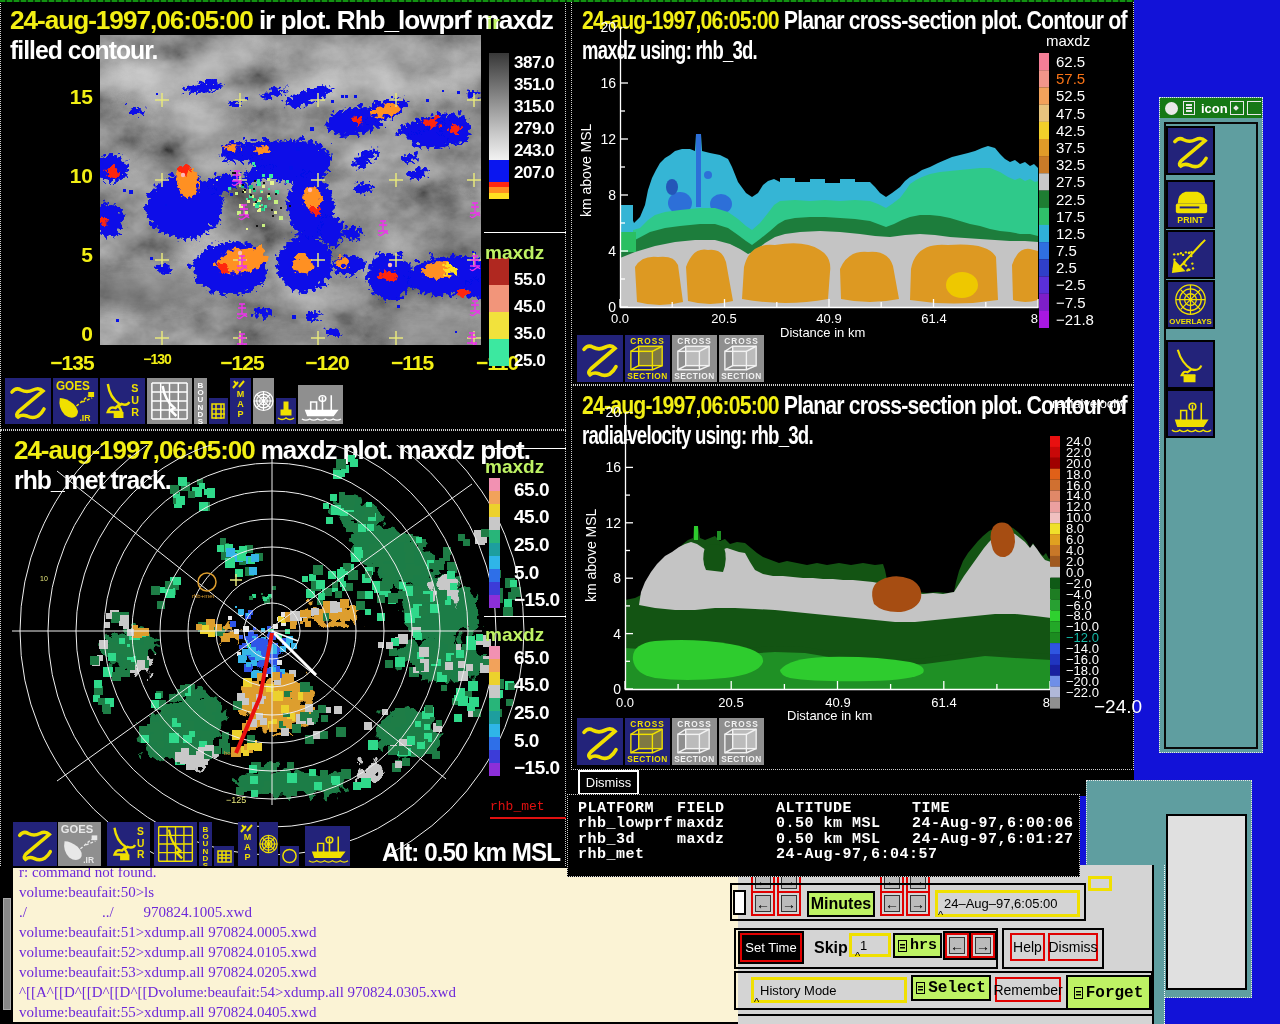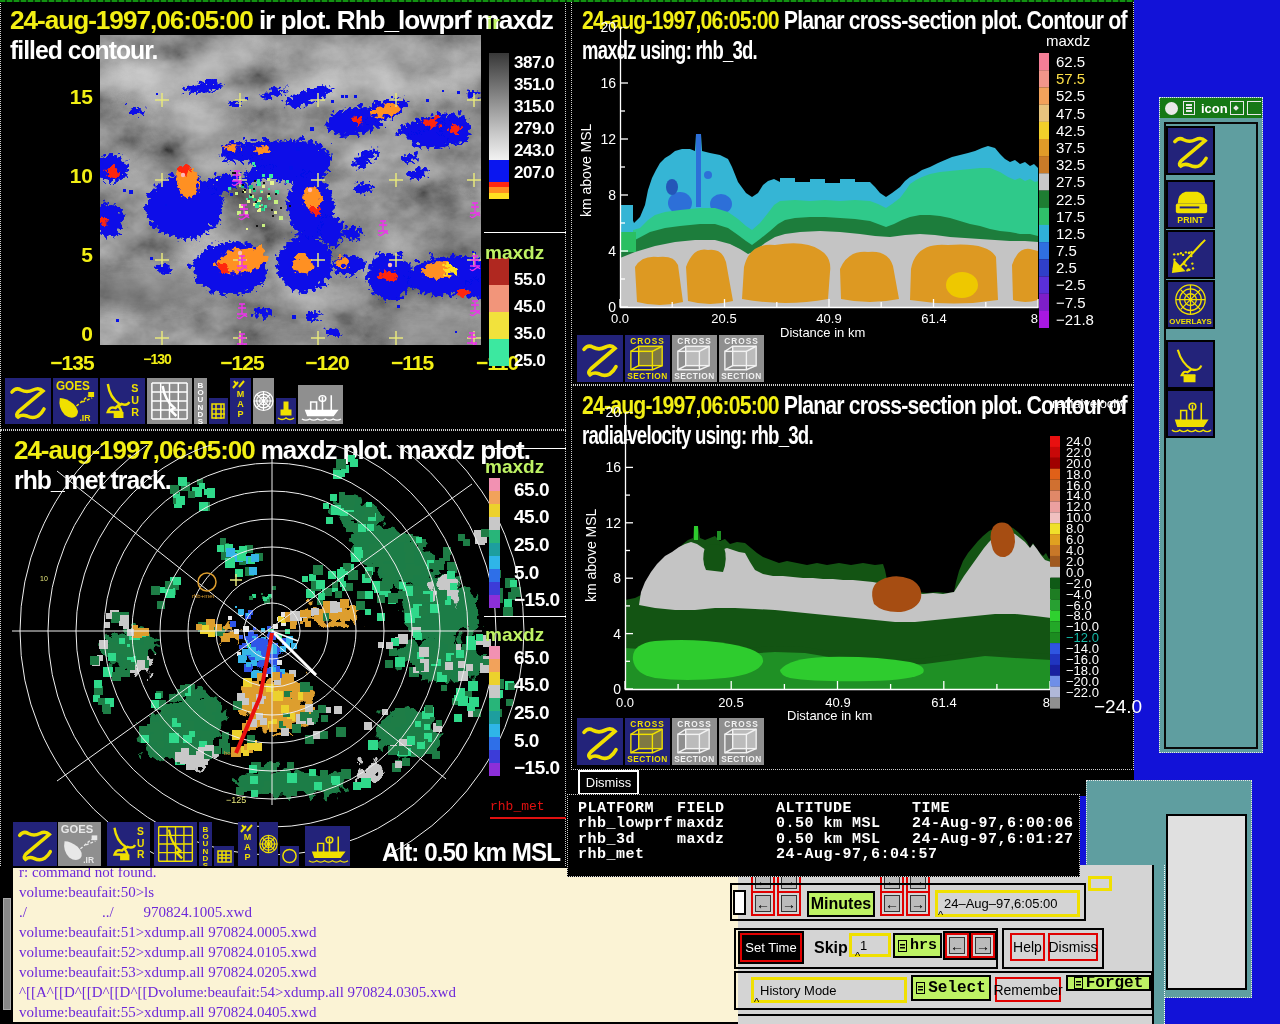--- a/index.html
+++ b/index.html
@@ -1208,21 +1208,21 @@
     <rect x="0" y="154.7" width="10" height="17.3" fill="#2fc06a"></rect>
     <rect x="0" y="171.9" width="10" height="17.3" fill="#2fb0d8"></rect>
     <rect x="0" y="189.1" width="10" height="17.3" fill="#2f6fe0"></rect>
     <rect x="0" y="206.3" width="10" height="17.3" fill="#2f3fc9"></rect>
     <rect x="0" y="223.5" width="10" height="17.3" fill="#5a2fd8"></rect>
     <rect x="0" y="240.7" width="10" height="17.3" fill="#7e1ec9"></rect>
     <rect x="0" y="257.9" width="10" height="17.3" fill="#a818e0"></rect>
   </svg>
 <div class="abs" style="left:1046px;top:32px;color:#fff;font-size:15px">maxdz</div>
 <div class="abs" style="left:1056px;top:53px;color:#fff;font-size:15px">62.5</div>
-<div class="abs" style="left:1056px;top:70px;color:#fde047;font-size:15px">57.5</div>
+<div class="abs" style="left:1056px;top:70px;color:#f97316;font-size:15px">57.5</div>
 <div class="abs" style="left:1056px;top:87px;color:#fff;font-size:15px">52.5</div>
 <div class="abs" style="left:1056px;top:105px;color:#fff;font-size:15px">47.5</div>
 <div class="abs" style="left:1056px;top:122px;color:#fff;font-size:15px">42.5</div>
 <div class="abs" style="left:1056px;top:139px;color:#fff;font-size:15px">37.5</div>
 <div class="abs" style="left:1056px;top:156px;color:#fff;font-size:15px">32.5</div>
 <div class="abs" style="left:1056px;top:173px;color:#fff;font-size:15px">27.5</div>
 <div class="abs" style="left:1056px;top:191px;color:#fff;font-size:15px">22.5</div>
 <div class="abs" style="left:1056px;top:208px;color:#fff;font-size:15px">17.5</div>
 <div class="abs" style="left:1056px;top:225px;color:#fff;font-size:15px">12.5</div>
 <div class="abs" style="left:1056px;top:242px;color:#fff;font-size:15px">7.5</div>
@@ -1681,15 +1681,15 @@
     <span style="width:16px;height:17px;background:#bbb;border:1px solid #333;display:flex;align-items:center;justify-content:center;font-size:14px;font-weight:bold;color:#000;line-height:1">→</span>
   </div>
 <div class="abs grp" style="left:1002px;top:928px;width:102px;height:41px;z-index:5"></div>
 <div class="btnr" style="left:1010px;top:933px;width:35px;height:28px;font-size:14px;z-index:5">Help</div>
 <div class="btnr" style="left:1048px;top:933px;width:50px;height:28px;font-size:14px;z-index:5">Dismiss</div>
 <div class="abs grp" style="left:734px;top:971px;width:419px;height:39px;z-index:5"></div>
 <div class="yfld" style="left:751px;top:977px;width:156px;height:26px;font-size:13px;padding:3px 0 0 6px;z-index:5">History Mode</div>
 <div class="abs" style="left:754px;top:996px;color:#000;font-size:11px;z-index:5">^</div>
 <div class="btn3" style="left:911px;top:975px;width:80px;height:26px;font-weight:bold;font-size:16px;z-index:5;font-family:'Liberation Mono',monospace"><span style="display:inline-block;width:9px;height:12px;border:1.5px solid #000;margin-right:3px;background:linear-gradient(#000 0 0) 50% 3px/5px 1.5px no-repeat,linear-gradient(#000 0 0) 50% 6px/5px 1.5px no-repeat"></span>Select</div>
 <div class="btnr" style="left:995px;top:977px;width:66px;height:25px;font-size:14px;z-index:5">Remember</div>
-<div class="btn3" style="left:1066px;top:975px;width:85px;height:16px;font-weight:bold;font-size:16px;z-index:5;font-family:'Liberation Mono',monospace"><span style="display:inline-block;width:9px;height:12px;border:1.5px solid #000;margin-right:3px;background:linear-gradient(#000 0 0) 50% 3px/5px 1.5px no-repeat,linear-gradient(#000 0 0) 50% 6px/5px 1.5px no-repeat"></span>Forget</div>
+<div class="btn3" style="left:1066px;top:975px;width:85px;height:35px;font-weight:bold;font-size:16px;z-index:5;font-family:'Liberation Mono',monospace"><span style="display:inline-block;width:9px;height:12px;border:1.5px solid #000;margin-right:3px;background:linear-gradient(#000 0 0) 50% 3px/5px 1.5px no-repeat,linear-gradient(#000 0 0) 50% 6px/5px 1.5px no-repeat"></span>Forget</div>
 <div class="abs" style="left:738px;top:1014px;width:416px;height:2px;background:#000;z-index:5"></div>
 <div class="abs" style="left:1152px;top:865px;width:2px;height:159px;background:#000;z-index:5"></div>
 <div class="abs" style="left:1154px;top:865px;width:11px;height:159px;background:#5f9ea0;border-right:1px dotted #fff;z-index:5"></div>
 </body></html>

